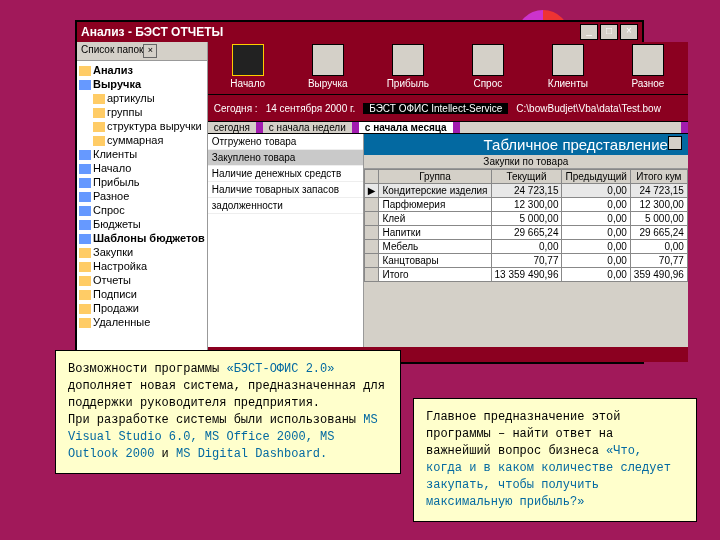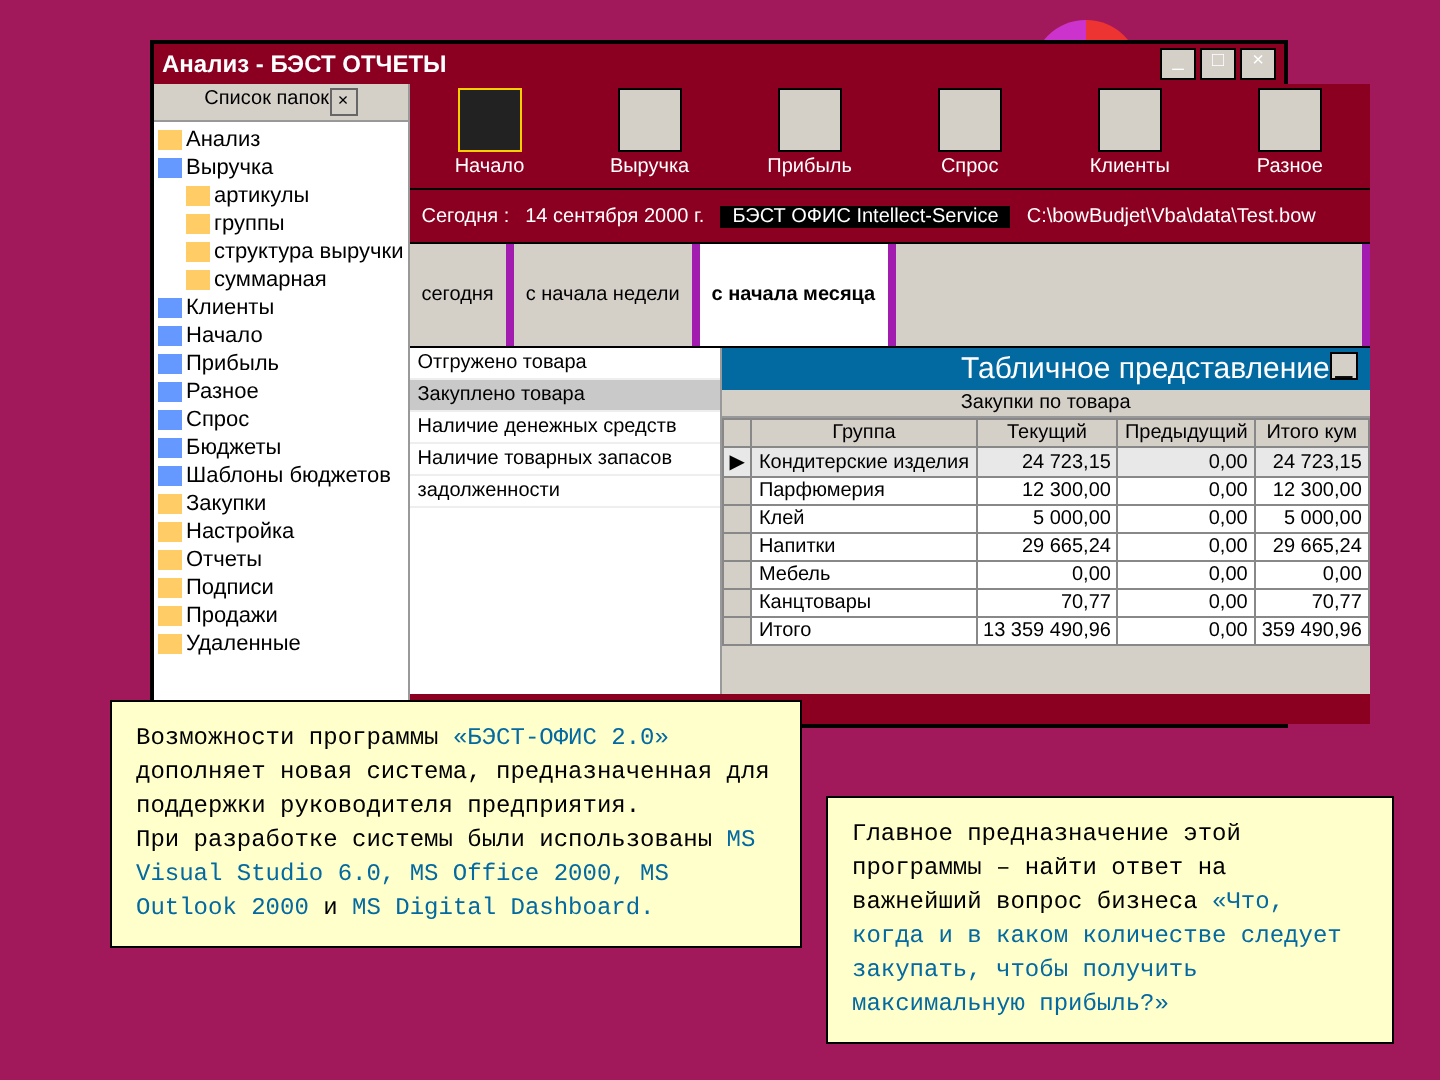--- a/index.html
+++ b/index.html
@@ -6,41 +6,41 @@
   .stage{position:relative;width:598px;height:540px}
   
   .app{position:absolute;left:75px;top:20px;width:565px;height:340px;border:2px solid #000;background:#fff}
   .titlebar{background:#8b0020;color:#fff;height:20px;line-height:20px;padding:0 4px;display:flex;justify-content:space-between;font-size:12px}
   .titlecaption{font-weight:bold}
   .tbtns{display:flex;gap:2px}
   .tbtn{width:16px;height:14px;background:#d4d0c8;border:1px solid #000;margin-top:2px;text-align:center;line-height:12px;font-size:10px}
   .content{display:flex;height:calc(100% - 20px)}
   
   .side{width:130px;border-right:1px solid #999;display:flex;flex-direction:column}
-  .sidehdr{background:#d4d0c8;border-bottom:1px solid #999;padding:2px 4px;display:flex;justify-content:center;font-size:10px}
+  .sidehdr{background:#d4d0c8;border-bottom:1px solid #999;padding:2px 4px;display:flex;justify-content:flex-start;font-size:10px}
   .sidex{width:12px;height:12px;border:1px solid #666;text-align:center;line-height:10px;font-size:9px}
   .tree{flex:1;overflow:hidden;padding:2px 2px;font-size:11px;line-height:14px}
   .ti{white-space:nowrap}
   .ind1{padding-left:14px}
   .ico{display:inline-block;width:12px;height:10px;margin-right:2px;vertical-align:middle}
   .fold{background:#fc6}
   .book{background:#69f}
-  .bold{font-weight:normal}
+  .bold{font-weight:bold}
   
   .main{flex:1;display:flex;flex-direction:column;background:#8b0020}
   .toolbar{height:52px;background:#8b0020;border-bottom:1px solid #000;display:flex}
   .tbitem{flex:1;text-align:center;color:#fff;font-size:10px;padding-top:2px}
   .tbicon{width:30px;height:30px;margin:0 auto 2px;background:#d4d0c8;border:1px solid #000}
   .sel .tbicon{background:#222;border-color:#fc0}
   .datebar{height:26px;background:#8b0020;color:#fff;display:flex;align-items:center;font-size:10px;gap:8px;padding:0 6px}
   .dateinfo{line-height:11px}
   .srvinfo{background:#000;color:#fff;padding:0 6px;line-height:11px;text-align:center}
   .pathinfo{color:#fff}
   .periodbar{background:#d4d0c8;display:flex;font-size:10px;border-top:1px solid #000;border-bottom:1px solid #000}
-  .periodbar div{padding:20px 6px;border-right:4px solid #a21caf}
+  .periodbar div{padding:0 6px;border-right:7px solid #a21caf}
   .periodbar .pact{background:#fff;font-weight:bold}
   .workarea{flex:1;display:flex;background:#d4d0c8}
   .list{width:155px;border-right:1px solid #999;background:#fff;font-size:10px}
   .li{padding:2px 4px;border-bottom:1px solid #eee;white-space:nowrap;overflow:hidden}
   .li.sel{background:#c9c9c9;font-weight:normal}
   .tablewrap{flex:1;display:flex;flex-direction:column}
   .tabhdr{background:#0369a1;color:#fff;font-size:15px;padding:2px 6px;display:flex;justify-content:flex-end}
   .tabhdr .minbox{width:12px;height:12px;background:#d4d0c8;color:#000;text-align:center;line-height:10px;border:1px solid #000}
   .tabttl{background:#d4d0c8;text-align:center;font-size:10px;padding:1px 0;border-bottom:1px solid #999}
   table.grid{border-collapse:collapse;width:100%;font-size:10px;background:#fff}

